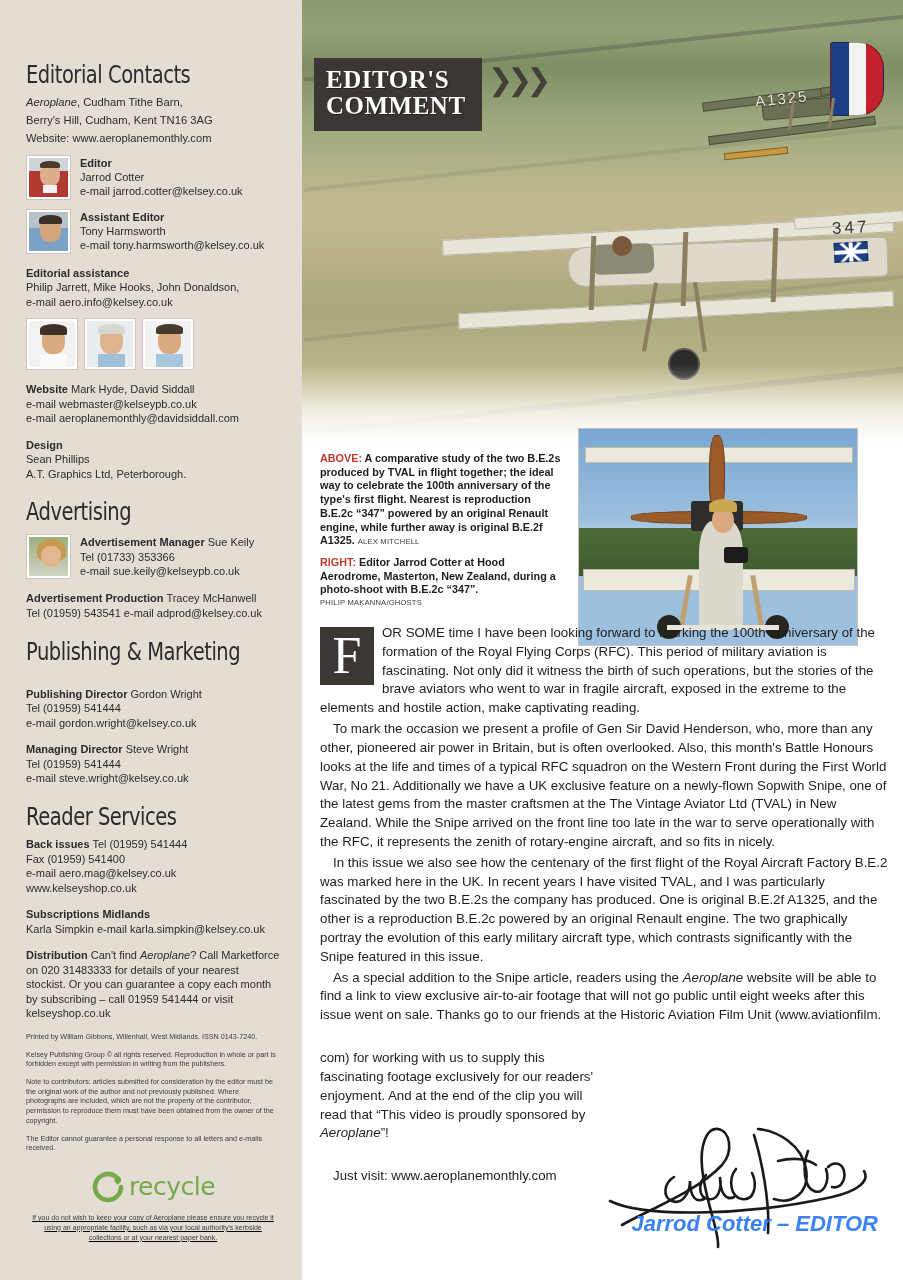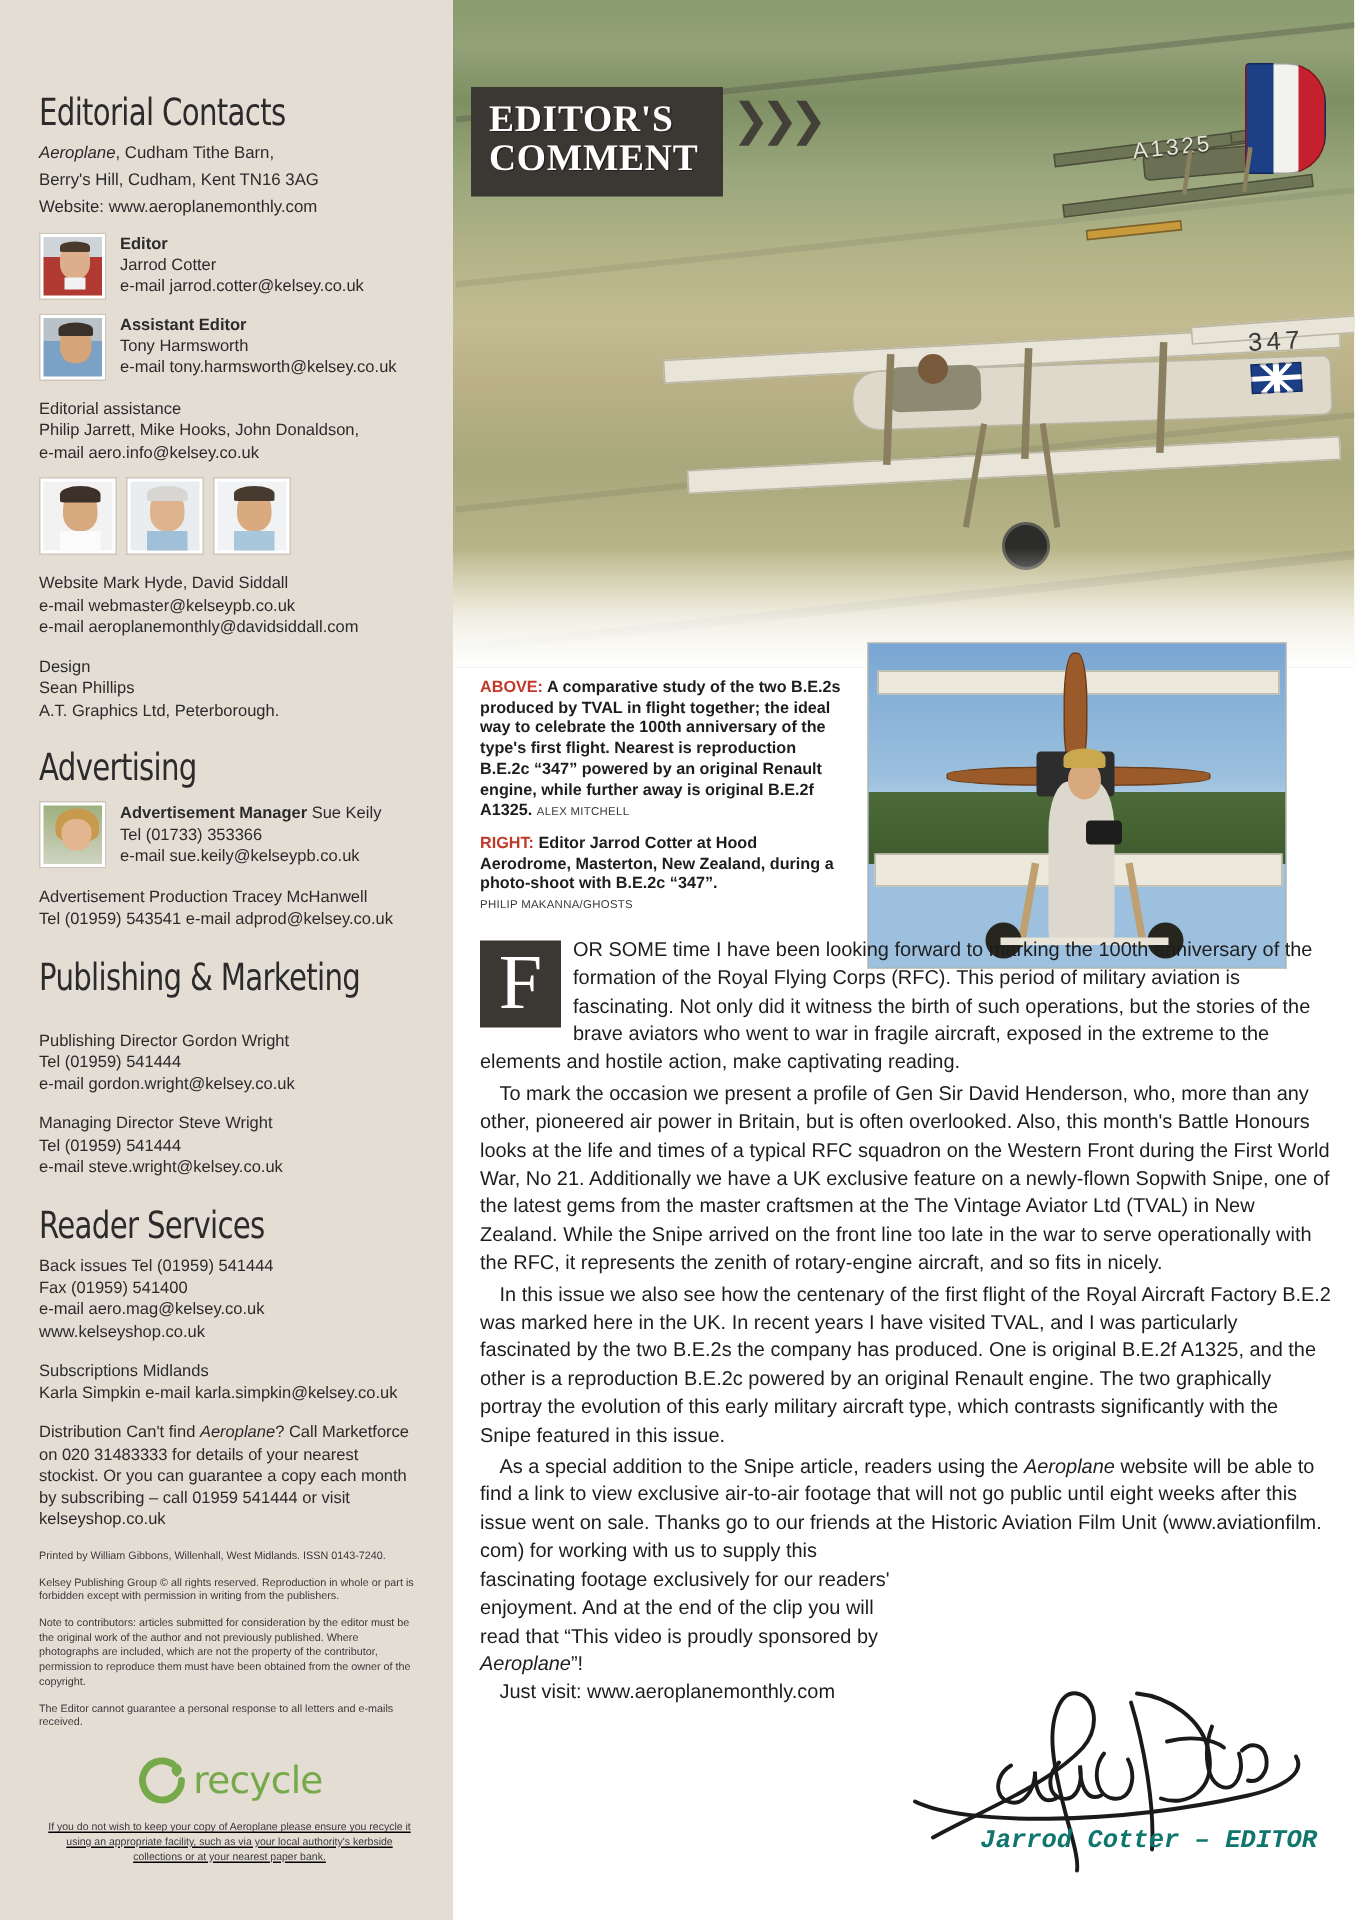--- a/index.html
+++ b/index.html
@@ -36,21 +36,21 @@
   .person { display: flex; gap: 9px; margin-top: 9px; align-items: flex-start; }
   .thumb {
     width: 45px; height: 45px; flex: 0 0 45px;
     border: 1px solid #cfc6bb; background: #fff; padding: 2px;
     position: relative; overflow: hidden;
   }
   .thumb .face { position: absolute; inset: 2px; overflow: hidden; }
   .p-txt { font-size: 11px; line-height: 1.3; color: #2b2b2b; padding-top: 1px; }
   .p-role { font-weight: bold; }
   .blk { margin-top: 12px; font-size: 11px; line-height: 1.32; color: #2b2b2b; }
-  .blk b { font-weight: normal; }
+  .blk b { font-weight: bold; }
   .row3 { display: flex; gap: 6px; margin-top: 9px; }
   .row3 .thumb { width: 52px; height: 52px; flex: 0 0 52px; }
 
   .tiny { font-size: 7.2px; line-height: 1.35; color: #3a3a3a; margin-top: 8px; }
   .tiny.first { margin-top: 11px; }
 
   
   .recycle-wrap { margin-top: 18px; text-align: center; text-decoration: underline; }
   .recycle { display: inline-flex; align-items: center; gap: 2px; }
   .recycle-word {
@@ -144,26 +144,26 @@
   .body { position: absolute; left: 18px; top: 624px; width: 568px; }
   .dropcap {
     float: left; width: 54px; height: 58px; background: #3b3733; color: #fff;
     font-family: "Liberation Serif", serif; font-size: 52px; line-height: 58px;
     text-align: center; margin: 3px 8px 0 0;
   }
   .p { font-size: 13.3px; line-height: 1.415; color: #1d1d1d; text-align: left; }
   .p.ind { text-indent: 13px; }
   .p .it { font-style: italic; }
   .p1 { width: 568px; }
-  .wrapcol { width: 290px; }
+  .wrapcol { width: 290px; margin-top: 24px; }
   .sig-area { position: absolute; left: 300px; top: 1105px; width: 290px; height: 150px; }
   .sig-name {
     position: absolute; right: 14px; bottom: 18px;
-    font-family: Liberation Mono, monospace; font-weight: bold; font-style: italic;
-    font-size: 17px; color: #0f766e; white-space: nowrap;
+    font-family: Liberation Sans, sans-serif; font-weight: bold; font-style: italic;
+    font-size: 22px; color: #3b82f6; white-space: nowrap;
   }
 </style>
 </head>
 <body>
 
 <div class="page">
 
   <aside class="sidebar">
 
     <div class="side-h1">Editorial Contacts</div>

